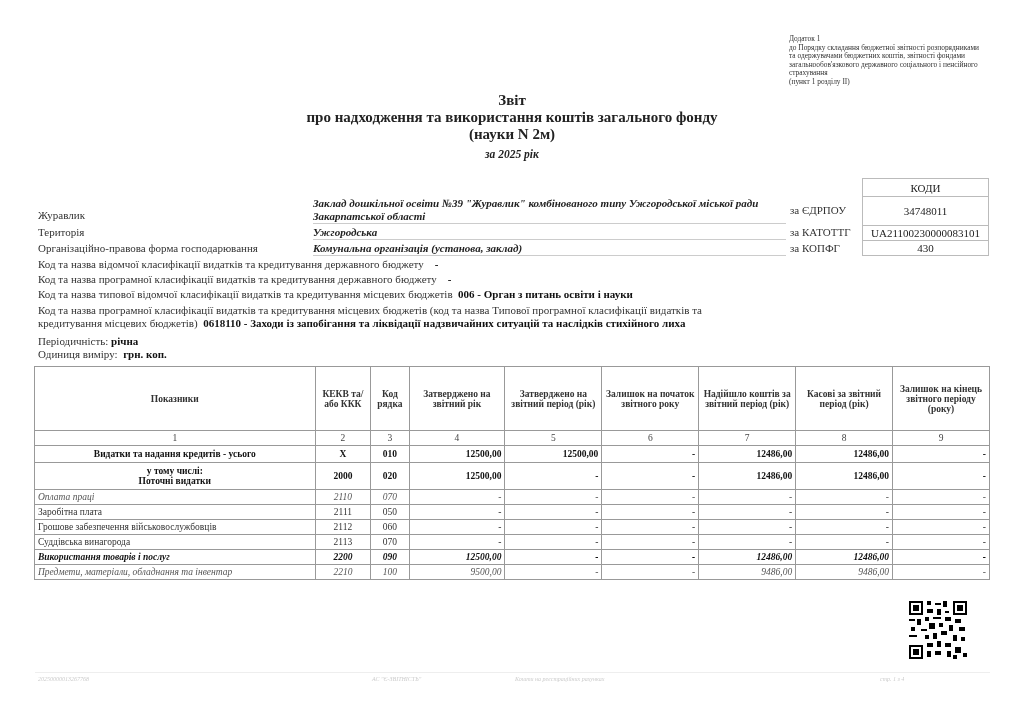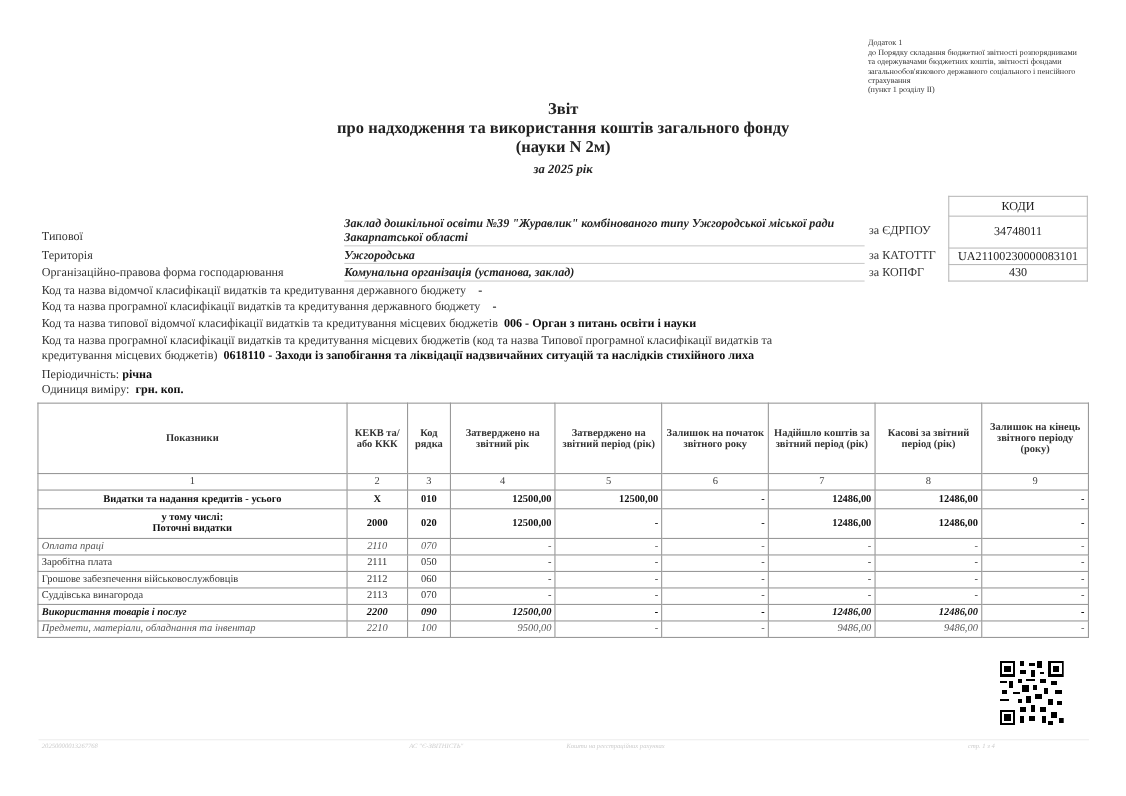--- a/index.html
+++ b/index.html
@@ -45,21 +45,21 @@
   <div>(пункт 1 розділу II)</div>
 </div>
 
 <div class="title-block">
   <div class="t1">Звіт</div>
   <div class="t1">про надходження та використання коштів загального фонду</div>
   <div class="t1">(науки N 2м)</div>
   <div class="t2">за 2025 рік</div>
 </div>
 
-<div class="lbl" style="left:38px;top:209px">Типової</div>
+<div class="lbl" style="left:38px;top:209px">Журавлик</div>
 <div class="val" style="left:313px;top:197px">Заклад дошкільної освіти №39 "Журавлик" комбінованого типу Ужгородської міської ради</div>
 <div class="val" style="left:313px;top:210px">Закарпатської області</div>
 <div class="uline" style="left:313px;top:223px;width:473px"></div>
 
 <div class="lbl" style="left:38px;top:226px">Територія</div>
 <div class="val" style="left:313px;top:226px">Ужгородська</div>
 <div class="uline" style="left:313px;top:239px;width:473px"></div>
 
 <div class="lbl" style="left:38px;top:242px">Організаційно-правова  форма господарювання</div>
 <div class="val" style="left:313px;top:242px">Комунальна організація (установа, заклад)</div>

